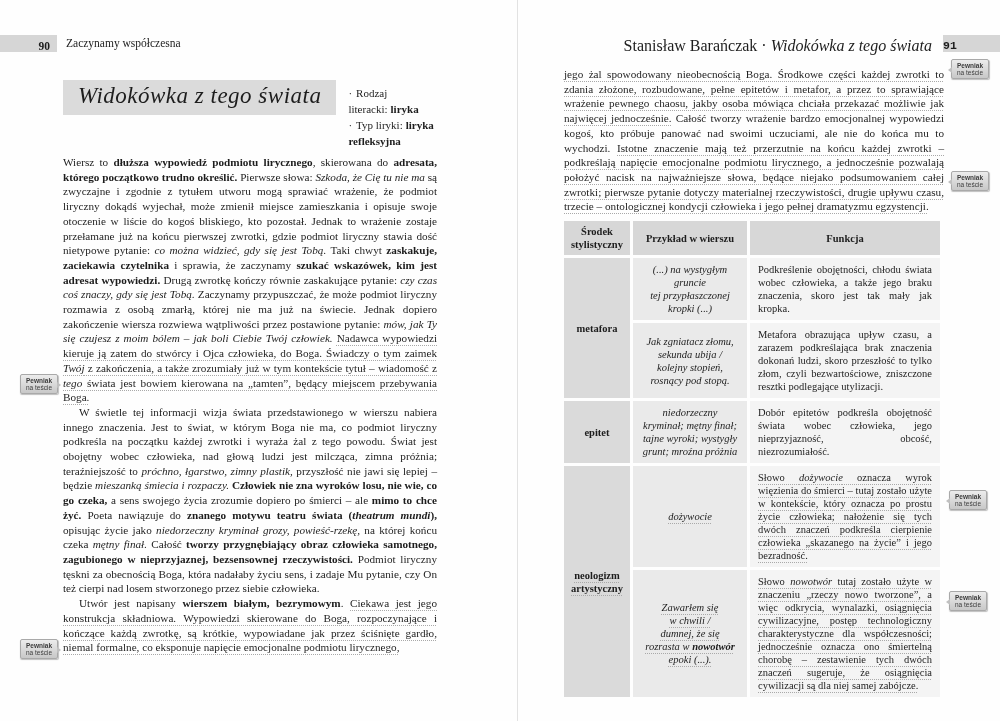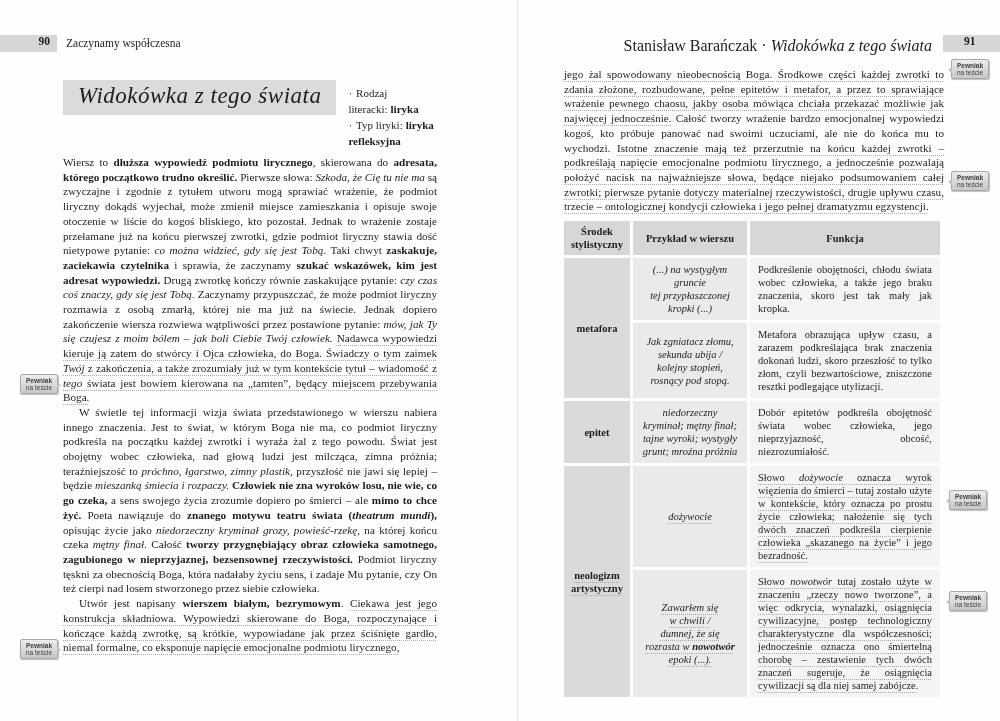--- a/index.html
+++ b/index.html
@@ -1,23 +1,23 @@
 <!DOCTYPE html>
 <html lang="pl"><head>
 <meta charset="utf-8">
 <style>
   html,body{margin:0;padding:0;width:1000px;height:721px;overflow:hidden;
     background:#ffffff;font-family:"Liberation Serif",serif;color:#1d1d1d;}
   .spread{position:relative;width:1000px;height:721px;background:#fefefe;}
   .gutter{position:absolute;left:517px;top:0;width:1px;height:721px;background:#e2e2e2;}
 
   
-  .pagenum-bar{position:absolute;top:35px;height:17px;background:#d6d6d6;display:flex;align-items:flex-start;}
+  .pagenum-bar{position:absolute;top:35px;height:17px;background:#d6d6d6;display:flex;align-items:flex-end;}
   .pagenum-bar.left{left:0;width:57px;justify-content:flex-end;padding-right:7px;box-sizing:border-box;}
-  .pagenum-bar.right{right:0;width:57px;justify-content:flex-start;padding-left:21px;box-sizing:border-box;}
+  .pagenum-bar.right{right:0;width:57px;justify-content:flex-start;padding-left:0;box-sizing:border-box;font-family:Liberation Mono, monospace;}
   .pagenum{font-weight:bold;font-size:11.5px;}
   .section-title{position:absolute;left:66px;top:37px;font-size:11.5px;}
   .running-head{position:absolute;right:68px;top:37px;font-size:16px;white-space:nowrap;margin-left:30px;}
   .running-head .sep{margin:0 4px;}
 
   
   .col{position:absolute;}
   .col-left{left:63px;top:57px;width:374px;}
   .col-right{left:564px;top:67px;width:380px;}
   .para{margin:0;font-size:11.2px;line-height:14.7px;text-align:justify;text-indent:16px;}

